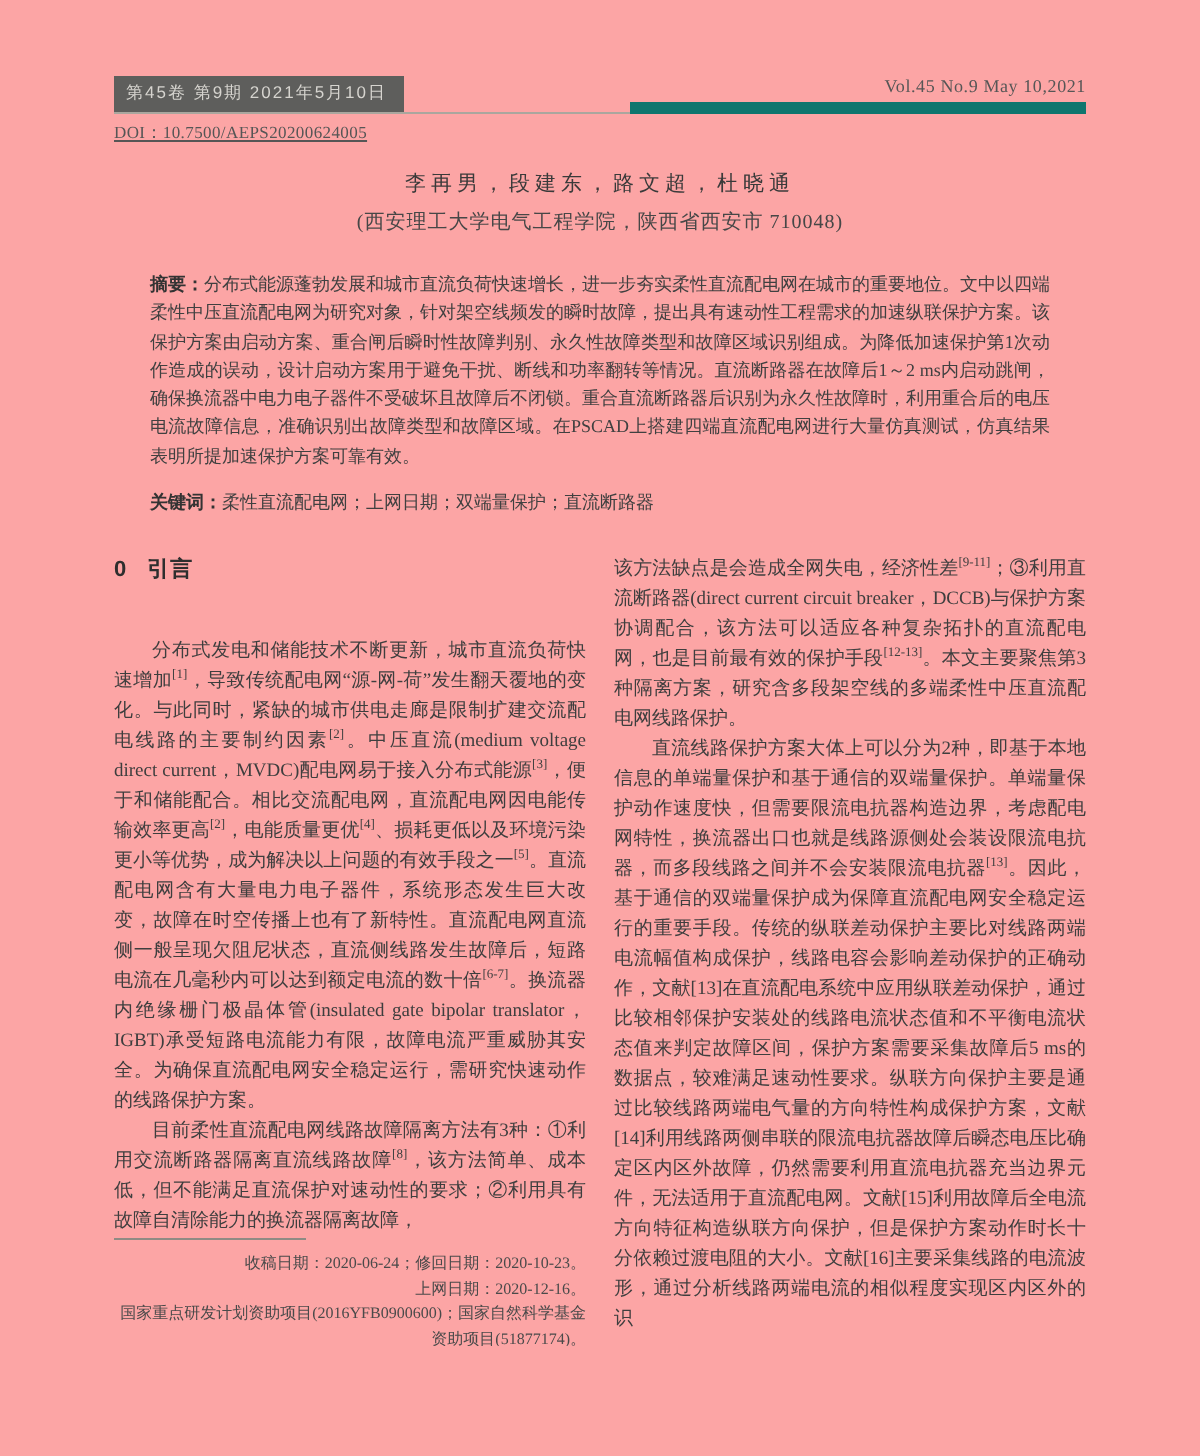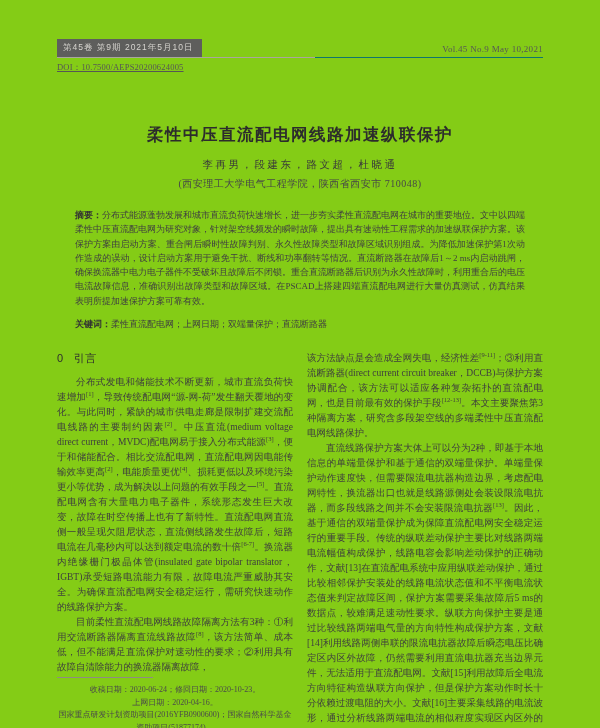--- a/index.html
+++ b/index.html
@@ -1,31 +1,31 @@
 <!DOCTYPE html>
 <html><head>
 <meta charset="utf-8">
 <style>
   * { margin:0; padding:0; box-sizing:border-box; }
   html,body { background:#f7f6f2; }
   .page {
     position:relative; width:600px; height:728px; margin:0 auto;
-    background:#84cc16; color:#3e3e3e; overflow:hidden;
+    background:#fca5a5; color:#3e3e3e; overflow:hidden;
     font-family:"Liberation Serif","DejaVu Serif",serif;
   }
   
   .hdr { margin:36px 57px 0 57px; display:flex; justify-content:space-between; align-items:flex-end; }
   .hdr-left { width:258px; border-bottom:1px solid #aaa69e; padding-bottom:0; }
   .issue-badge {
     display:inline-block; background:#5e5e5c; color:#d6d4cf;
     font-family:"Liberation Sans","DejaVu Sans",sans-serif;
     font-size:8.5px; padding:3px 8px 3px 6px; letter-spacing:1px;
   }
   .hdr-right {
-    width:228px; border-bottom:1px solid #0f766e; text-align:right;
+    width:228px; border-bottom:6px solid #0f766e; text-align:right;
     font-size:9px; color:#565656; padding-bottom:3px; letter-spacing:0.3px;
   }
   .doi { margin:4px 0 0 57px; font-size:8.5px; color:#565656; letter-spacing:0.2px;text-decoration:underline; }
   
   .title {
     margin-top:50px; text-align:center; font-size:16.5px; font-weight:bold;
     color:#2c2c2c; letter-spacing:1.5px;
   }
   .authors { margin-top:12px; text-align:center; font-size:10.5px; color:#3a3a3a; letter-spacing:2.5px; }
   .affil   { margin-top:5px;  text-align:center; font-size:10px;  color:#474747; letter-spacing:0.5px; }
@@ -40,45 +40,44 @@
   }
   .kw { margin:9px 75px 0 75px; font-size:9px; line-height:14px; color:#404040; }
   
   .cols {
     margin:20px 57px 0 57px; height:395px; display:flex; gap:14px;
     overflow:hidden;
   }
   .col { flex:1 1 0; font-size:9.5px; line-height:15px; text-align:justify; color:#3e3e3e; display:flex; flex-direction:column; padding-bottom:12px; }
   .sec-h {
     font-family:"Liberation Sans","DejaVu Sans",sans-serif;
-    font-weight:normal; font-size:11px; color:#2e2e2e; margin-bottom:9px; letter-spacing:0.5px;
+    font-weight:bold; font-size:11px; color:#2e2e2e; margin-bottom:26px; letter-spacing:0.5px;
   }
   .sec-h .sec-no { margin-right:10px; }
   p.body-p { text-indent:2em; }
   p.body-p.no-indent { text-indent:0; }
   sup.cite { font-size:6.5px; line-height:0; vertical-align:super; letter-spacing:0; }
   
   .footnote { margin-top:auto; }
   .fn-rule { width:96px; border-top:1px solid #8f8b84; margin-bottom:6px; }
-  .fn-line { font-size:8px; line-height:12.5px; color:#4a4a4a; text-align:center; }
+  .fn-line { font-size:8px; line-height:12.5px; color:#4a4a4a; text-align:right; }
 </style>
 </head>
 <body>
 
 <div class="page">
 
   <div class="hdr">
     <div class="hdr-left">
       <span class="issue-badge">第45卷  第9期  2021年5月10日</span>
     </div>
     <div class="hdr-right">Vol.45 No.9  May 10,2021</div>
   </div>
   <div class="doi">DOI：10.7500/AEPS20200624005</div>
 
-  <div class="title">柔性中压直流配电网线路加速纵联保护</div>
   <div class="authors">李再男，段建东，路文超，杜晓通</div>
   <div class="affil">(西安理工大学电气工程学院，陕西省西安市 710048)</div>
 
   <div class="abs">
     <span class="abs-label">摘要：</span><span>分布式能源蓬勃发展和城市直流负荷快速增长，进一步夯实柔性直流配电网在城市的重要地位。文中以四端柔性中压直流配电网为研究对象，针对架空线频发的瞬时故障，提出具有速动性工程需求的加速纵联保护方案。该保护方案由启动方案、重合闸后瞬时性故障判别、永久性故障类型和故障区域识别组成。为降低加速保护第1次动作造成的误动，设计启动方案用于避免干扰、断线和功率翻转等情况。直流断路器在故障后1～2 ms内启动跳闸，确保换流器中电力电子器件不受破坏且故障后不闭锁。重合直流断路器后识别为永久性故障时，利用重合后的电压电流故障信息，准确识别出故障类型和故障区域。在PSCAD上搭建四端直流配电网进行大量仿真测试，仿真结果表明所提加速保护方案可靠有效。</span>
   </div>
 
   <div class="kw">
     <span class="kw-label">关键词：</span><span>柔性直流配电网；上网日期；双端量保护；直流断路器</span>
   </div>
@@ -88,21 +87,21 @@
     <div class="col">
       <div class="sec-h">
         <span class="sec-no">0</span><span>引言</span>
       </div>
       <p class="body-p">分布式发电和储能技术不断更新，城市直流负荷快速增加<sup class="cite">[1]</sup>，导致传统配电网“源-网-荷”发生翻天覆地的变化。与此同时，紧缺的城市供电走廊是限制扩建交流配电线路的主要制约因素<sup class="cite">[2]</sup>。中压直流(medium voltage direct current，MVDC)配电网易于接入分布式能源<sup class="cite">[3]</sup>，便于和储能配合。相比交流配电网，直流配电网因电能传输效率更高<sup class="cite">[2]</sup>，电能质量更优<sup class="cite">[4]</sup>、损耗更低以及环境污染更小等优势，成为解决以上问题的有效手段之一<sup class="cite">[5]</sup>。直流配电网含有大量电力电子器件，系统形态发生巨大改变，故障在时空传播上也有了新特性。直流配电网直流侧一般呈现欠阻尼状态，直流侧线路发生故障后，短路电流在几毫秒内可以达到额定电流的数十倍<sup class="cite">[6-7]</sup>。换流器内绝缘栅门极晶体管(insulated gate bipolar translator，IGBT)承受短路电流能力有限，故障电流严重威胁其安全。为确保直流配电网安全稳定运行，需研究快速动作的线路保护方案。</p>
       <p class="body-p">目前柔性直流配电网线路故障隔离方法有3种：①利用交流断路器隔离直流线路故障<sup class="cite">[8]</sup>，该方法简单、成本低，但不能满足直流保护对速动性的要求；②利用具有故障自清除能力的换流器隔离故障，</p>
 
       <div class="footnote">
         <div class="fn-rule"></div>
         <div class="fn-line">收稿日期：2020-06-24；修回日期：2020-10-23。</div>
-        <div class="fn-line">上网日期：2020-04-16。</div>
+        <div class="fn-line">上网日期：2020-12-16。</div>
         <div class="fn-line">国家重点研发计划资助项目(2016YFB0900600)；国家自然科学基金资助项目(51877174)。</div>
       </div>
     </div>
 
     <div class="col">
       <p class="body-p no-indent">该方法缺点是会造成全网失电，经济性差<sup class="cite">[9-11]</sup>；③利用直流断路器(direct current circuit breaker，DCCB)与保护方案协调配合，该方法可以适应各种复杂拓扑的直流配电网，也是目前最有效的保护手段<sup class="cite">[12-13]</sup>。本文主要聚焦第3种隔离方案，研究含多段架空线的多端柔性中压直流配电网线路保护。</p>
       <p class="body-p">直流线路保护方案大体上可以分为2种，即基于本地信息的单端量保护和基于通信的双端量保护。单端量保护动作速度快，但需要限流电抗器构造边界，考虑配电网特性，换流器出口也就是线路源侧处会装设限流电抗器，而多段线路之间并不会安装限流电抗器<sup class="cite">[13]</sup>。因此，基于通信的双端量保护成为保障直流配电网安全稳定运行的重要手段。传统的纵联差动保护主要比对线路两端电流幅值构成保护，线路电容会影响差动保护的正确动作，文献[13]在直流配电系统中应用纵联差动保护，通过比较相邻保护安装处的线路电流状态值和不平衡电流状态值来判定故障区间，保护方案需要采集故障后5 ms的数据点，较难满足速动性要求。纵联方向保护主要是通过比较线路两端电气量的方向特性构成保护方案，文献[14]利用线路两侧串联的限流电抗器故障后瞬态电压比确定区内区外故障，仍然需要利用直流电抗器充当边界元件，无法适用于直流配电网。文献[15]利用故障后全电流方向特征构造纵联方向保护，但是保护方案动作时长十分依赖过渡电阻的大小。文献[16]主要采集线路的电流波形，通过分析线路两端电流的相似程度实现区内区外的识</p>
     </div>
 
   </div>

